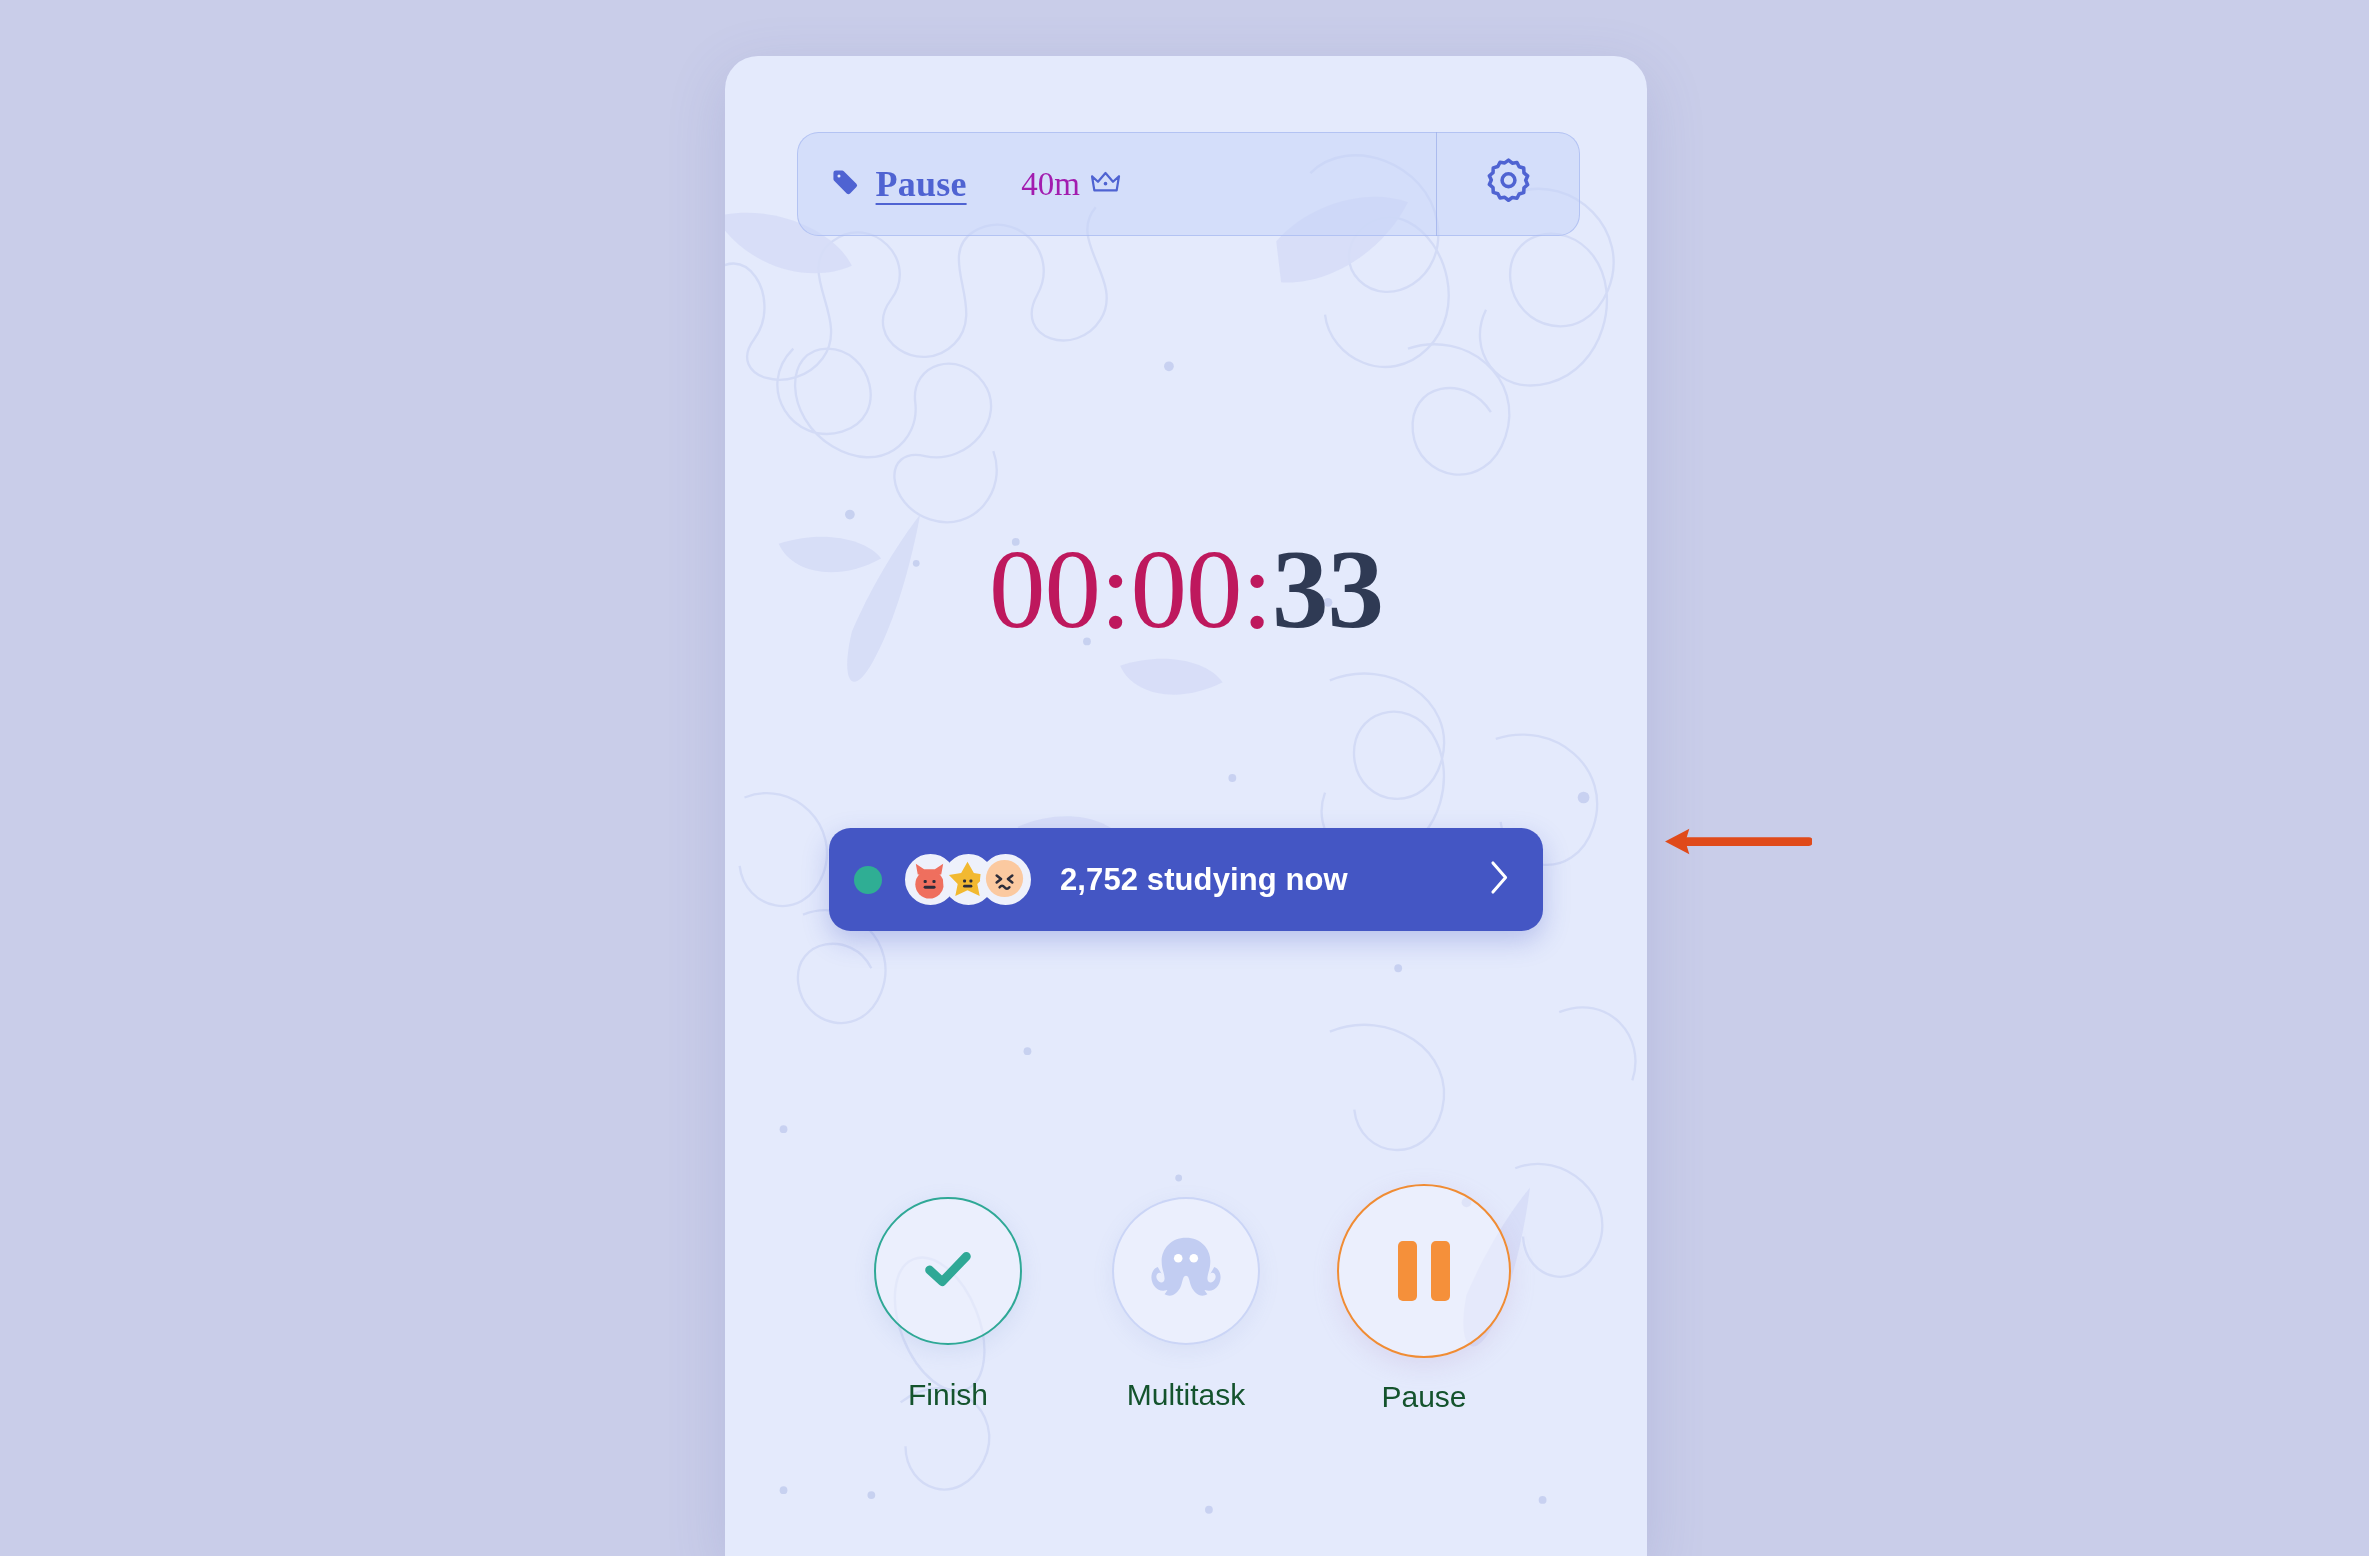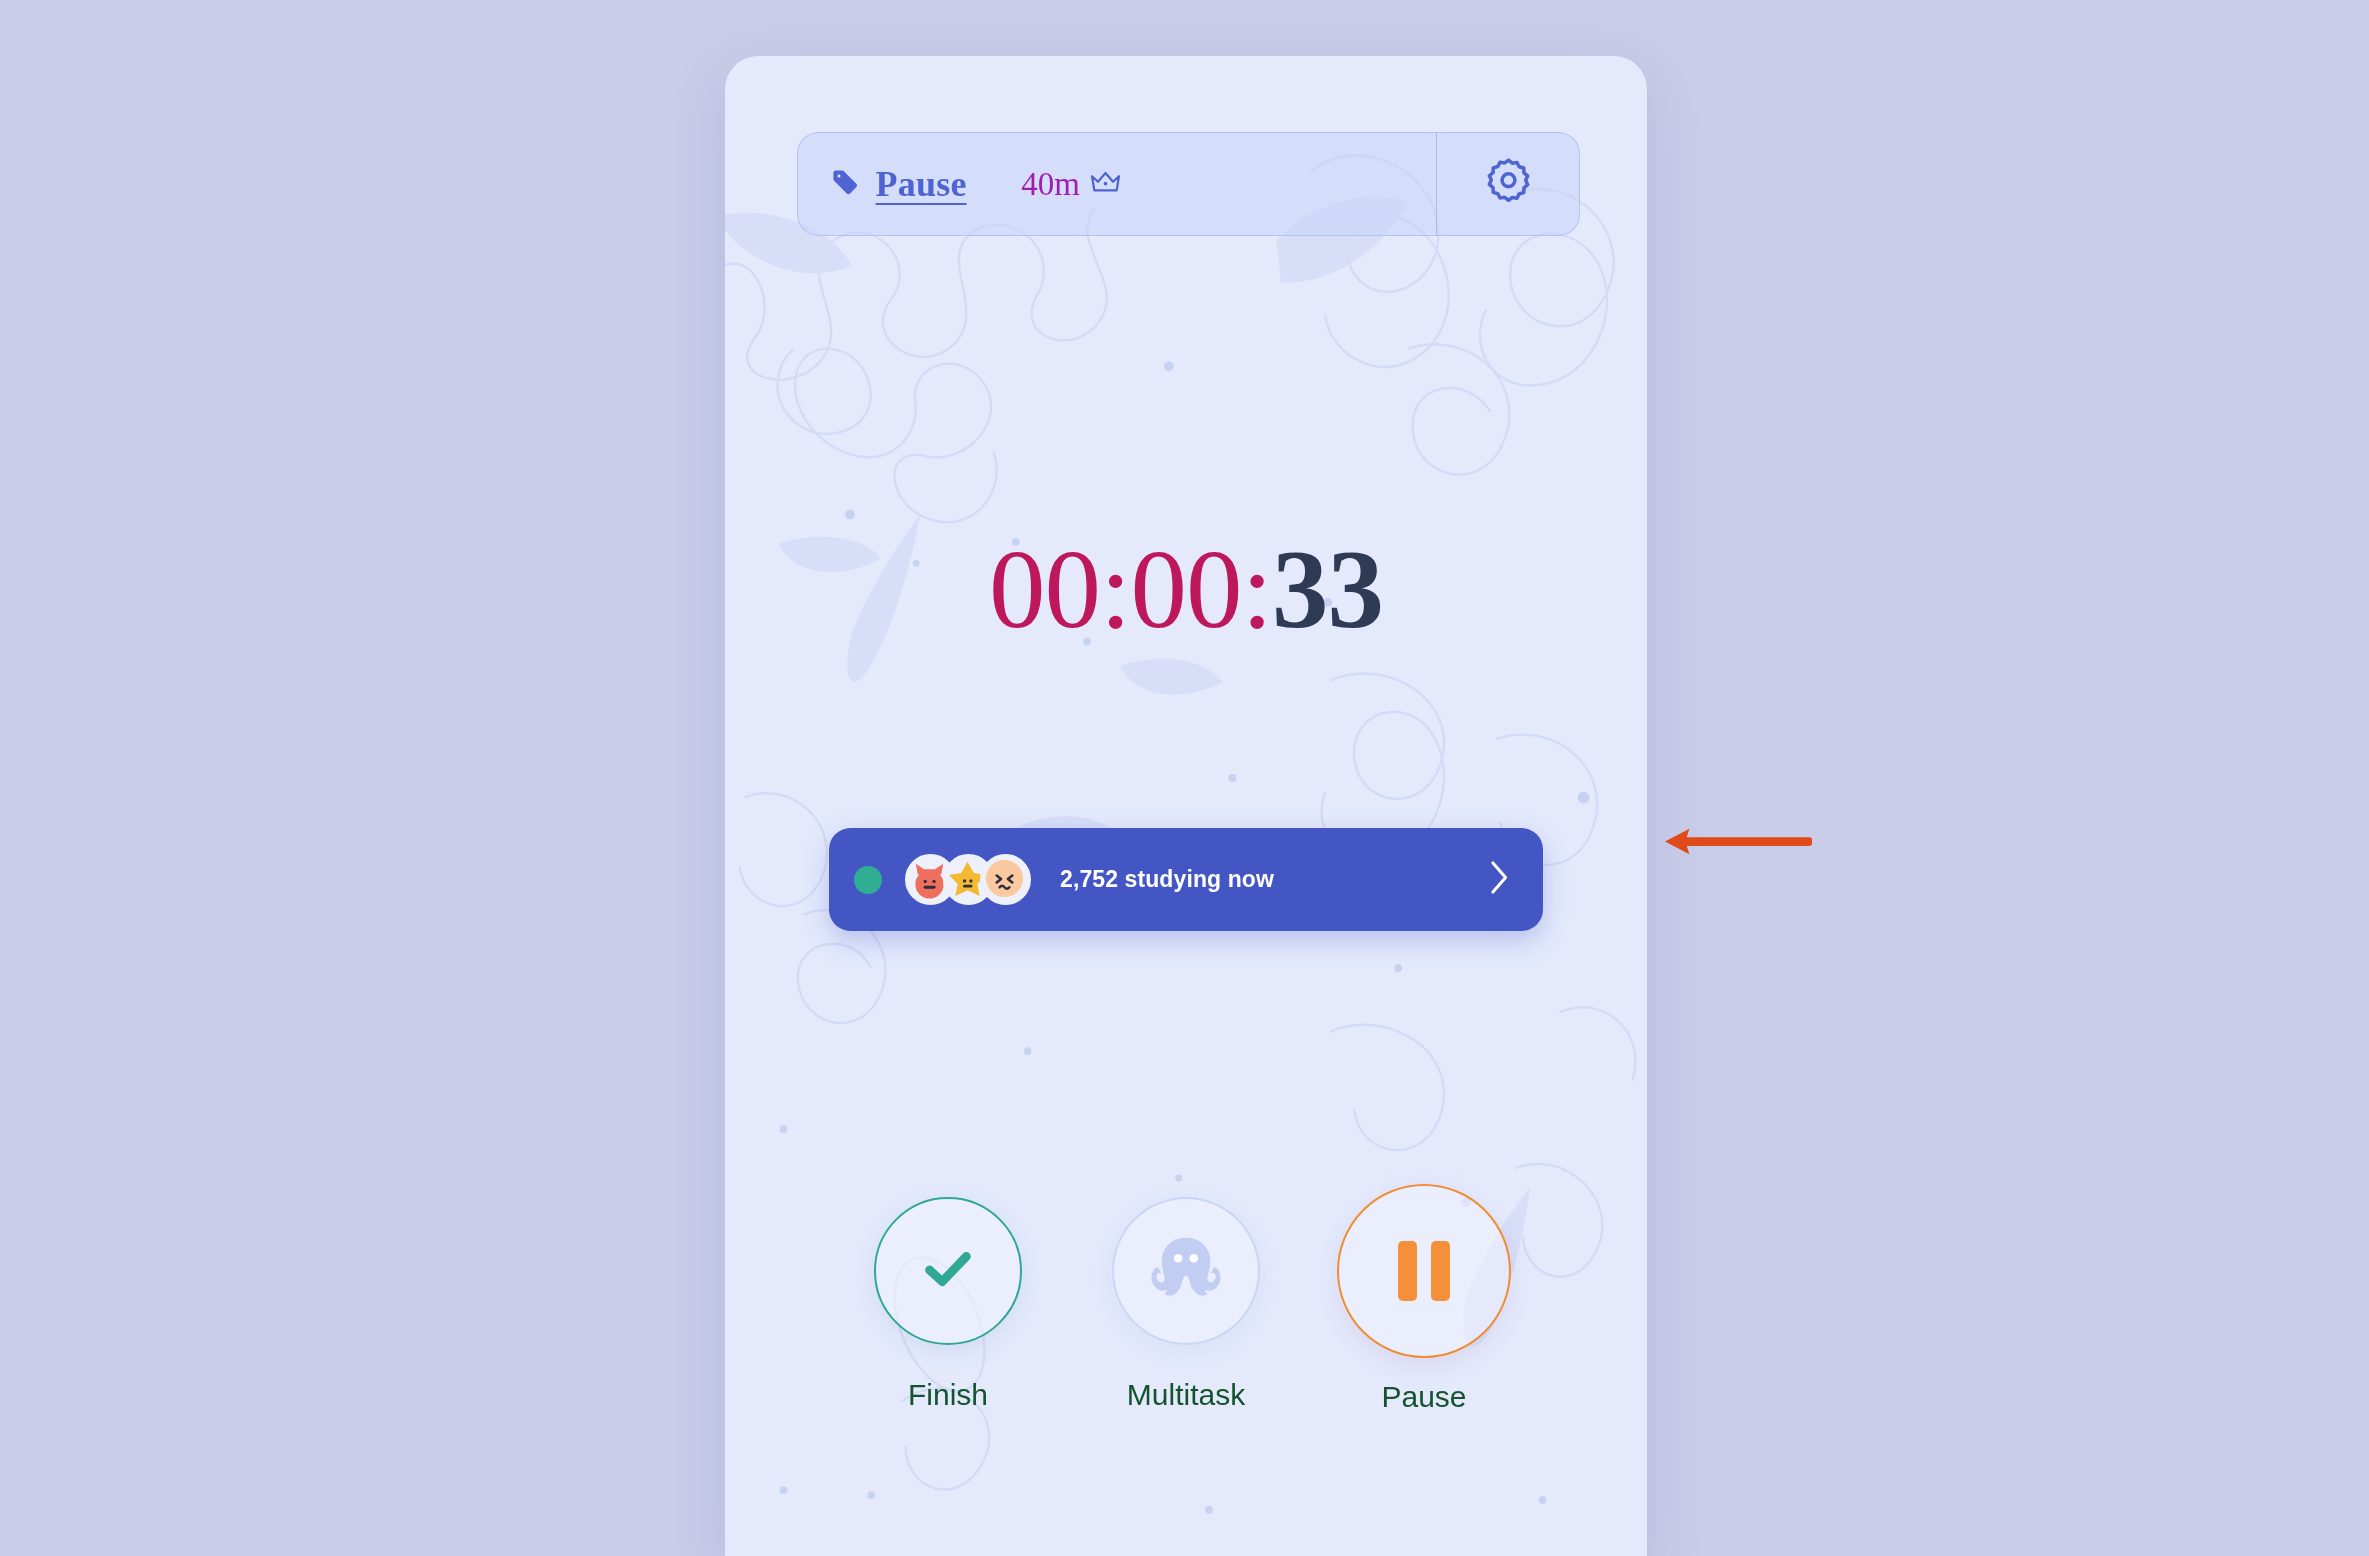--- a/index.html
+++ b/index.html
@@ -155,21 +155,21 @@
     background: #eef1fb;
     border: 2.9px solid #eef1fb;
     box-sizing: border-box;
     position: relative;
     overflow: hidden;
   }
   .avatar + .avatar { margin-left: -13.7px; }
   #live-text {
     margin-left: 29px;
     color: #ffffff;
-    font-size: 23px;
+    font-size: 31px;
     font-weight: 700;
     letter-spacing: 0.1px;
     white-space: nowrap;
   }
   #live-chevron {
     margin-left: auto;
     display: block;
   }
 
   

